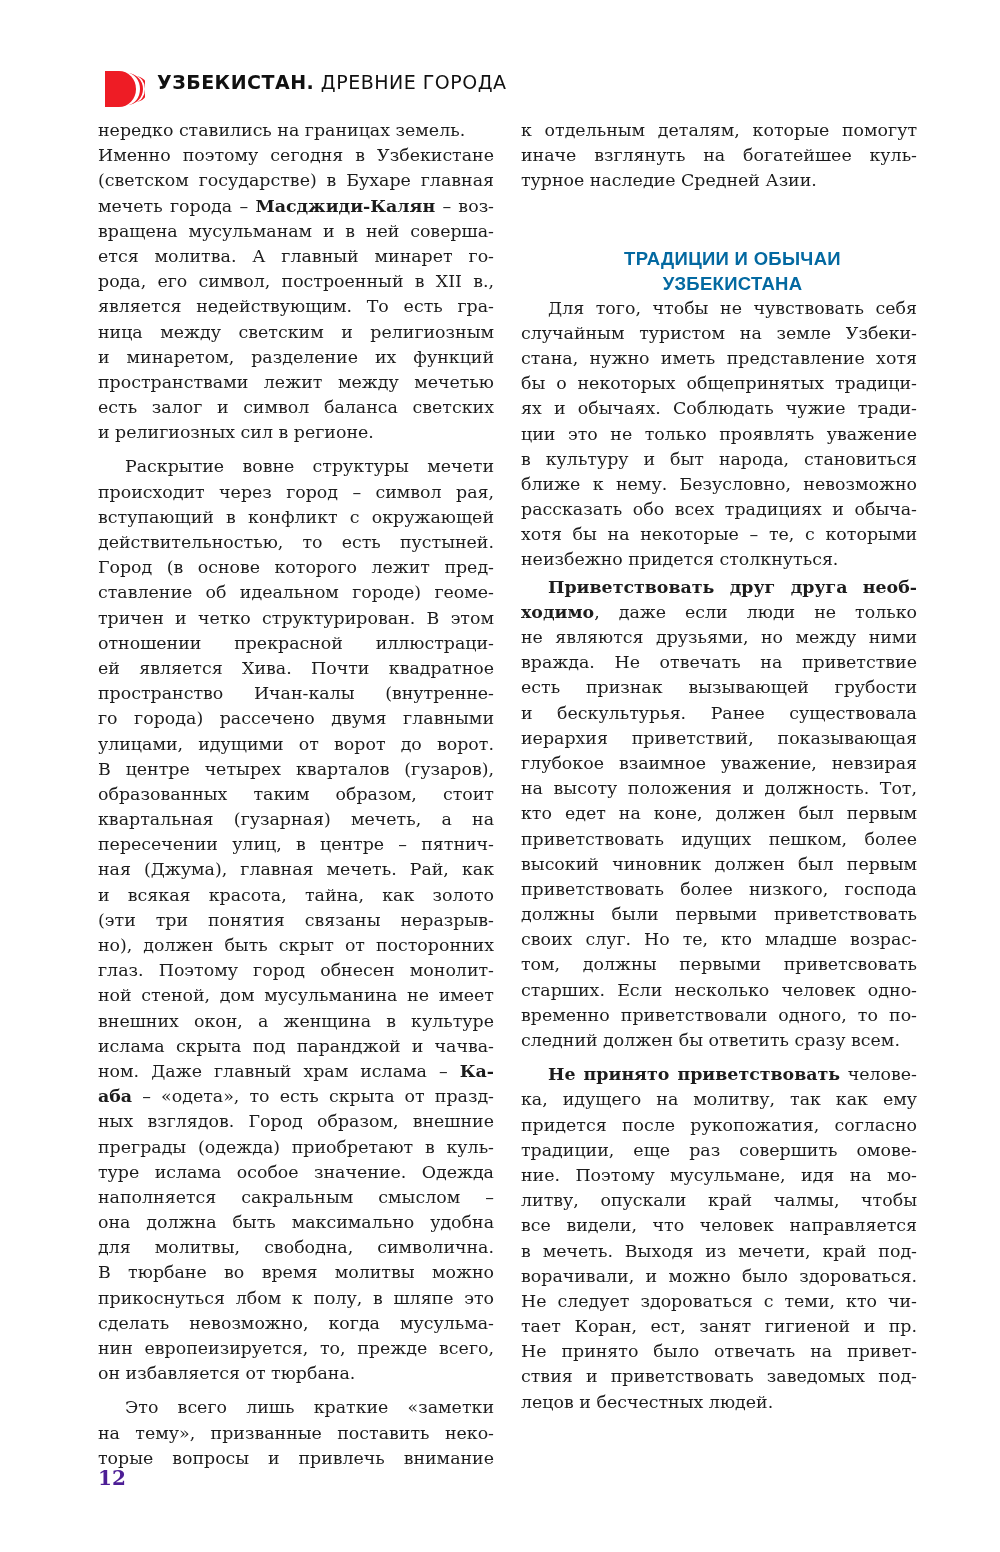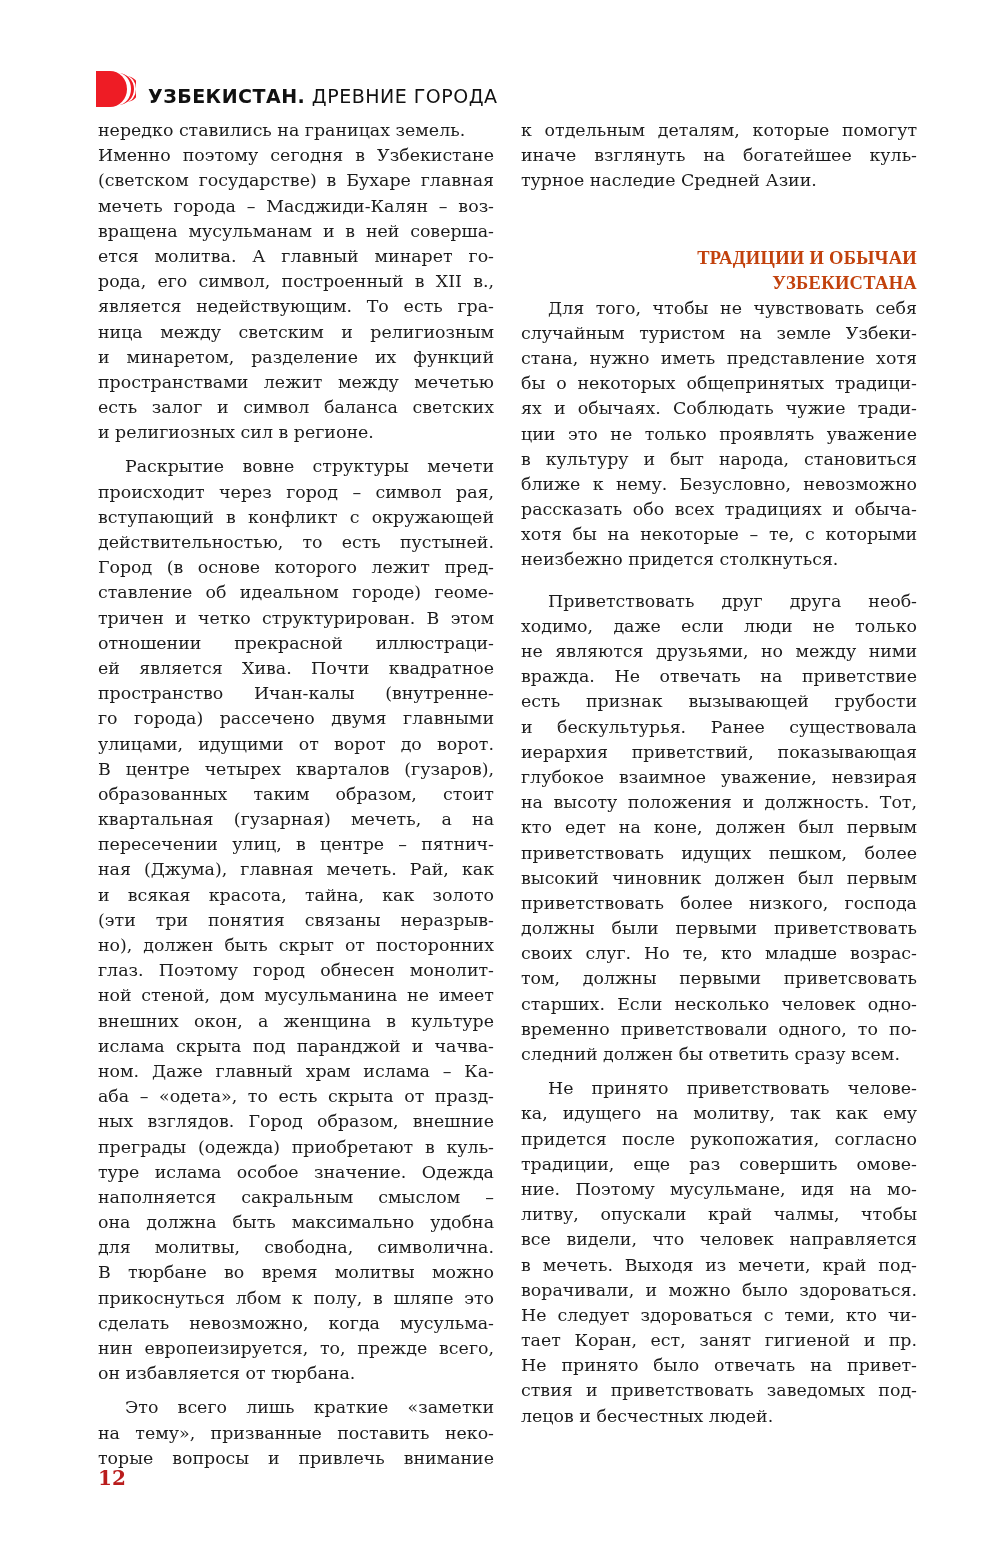--- a/index.html
+++ b/index.html
@@ -9,25 +9,25 @@
     }
     body {
       width: 1000px;
       height: 1552px;
       position: relative;
       overflow: hidden;
       color: #1a1a1a;
     }
     .header {
       position: absolute;
-      left: 96px;
+      left: 105px;
       top: 71px;
       height: 36px;
       display: flex;
-      align-items: flex-end;
+      align-items: flex-start;
     }
     .logo {
       width: 40px;
       height: 36px;
       margin-right: 12px;
     }
     .header-title {
       font-family: "DejaVu Sans", sans-serif;
       font-size: 19px;
       letter-spacing: 0.5px;
@@ -66,39 +66,39 @@
     .line.last {
       text-align-last: left;
     }
     .line.ind {
       padding-left: 27px;
     }
     .section-heading {
       margin-top: 52px;
       margin-bottom: 0;
       padding-left: 27px;
-      font-family: Liberation Serif, serif;
+      font-family: Liberation Sans, sans-serif;
       font-weight: bold;
       font-size: 18.5px;
       line-height: 25px;
-      color: #c2410c;
+      color: #0369a1;
       letter-spacing: 0.3px;
-      text-align: right;
+      text-align: center;
     }
     .page-number {
       position: absolute;
       left: 98px;
       top: 1466px;
       font-family: "DejaVu Serif", serif;
       font-weight: bold;
       font-size: 20px;
-      color: #b91c1c;
+      color: #4c1d95;
     }
     strong {
-      font-weight: normal;
+      font-weight: bold;
     }
   </style>
 </head>
 <body>
 
 <div class="header">
   <svg class="logo" viewBox="0 0 40 36">
     <path d="M0 0 H14 A17 18 0 0 1 14 36 H0 Z" fill="#ee1c25"></path>
     <path d="M22 2 A16 16 0 0 1 22 34 A13 16 0 0 0 22 2 Z" fill="#ee1c25"></path>
     <path d="M30 5 A13 13 0 0 1 30 31 A10 13 0 0 0 30 5 Z" fill="#ee1c25"></path>
@@ -180,21 +180,21 @@
       <div class="line"><span>случайным туристом на земле Узбеки-</span></div>
       <div class="line"><span>стана, нужно иметь представление хотя</span></div>
       <div class="line"><span>бы о некоторых общепринятых традици-</span></div>
       <div class="line"><span>ях и обычаях. Соблюдать чужие тради-</span></div>
       <div class="line"><span>ции это не только проявлять уважение</span></div>
       <div class="line"><span>в культуру и быт народа, становиться</span></div>
       <div class="line"><span>ближе к нему. Безусловно, невозможно</span></div>
       <div class="line"><span>рассказать обо всех традициях и обыча-</span></div>
       <div class="line"><span>хотя бы на некоторые – те, с которыми</span></div>
       <div class="line last"><span>неизбежно придется столкнуться.</span></div>
-      <div class="line ind" style="margin-top: 16px;"><strong>Приветствовать друг друга необ-</strong></div>
+      <div class="line ind" style="margin-top: 2px;"><strong>Приветствовать друг друга необ-</strong></div>
       <div class="line"><strong>ходимо</strong><span>, даже если люди не только</span></div>
       <div class="line"><span>не являются друзьями, но между ними</span></div>
       <div class="line"><span>вражда. Не отвечать на приветствие</span></div>
       <div class="line"><span>есть признак вызывающей грубости</span></div>
       <div class="line"><span>и бескультурья. Ранее существовала</span></div>
       <div class="line"><span>иерархия приветствий, показывающая</span></div>
       <div class="line"><span>глубокое взаимное уважение, невзирая</span></div>
       <div class="line"><span>на высоту положения и должность. Тот,</span></div>
       <div class="line"><span>кто едет на коне, должен был первым</span></div>
       <div class="line"><span>приветствовать идущих пешком, более</span></div>

